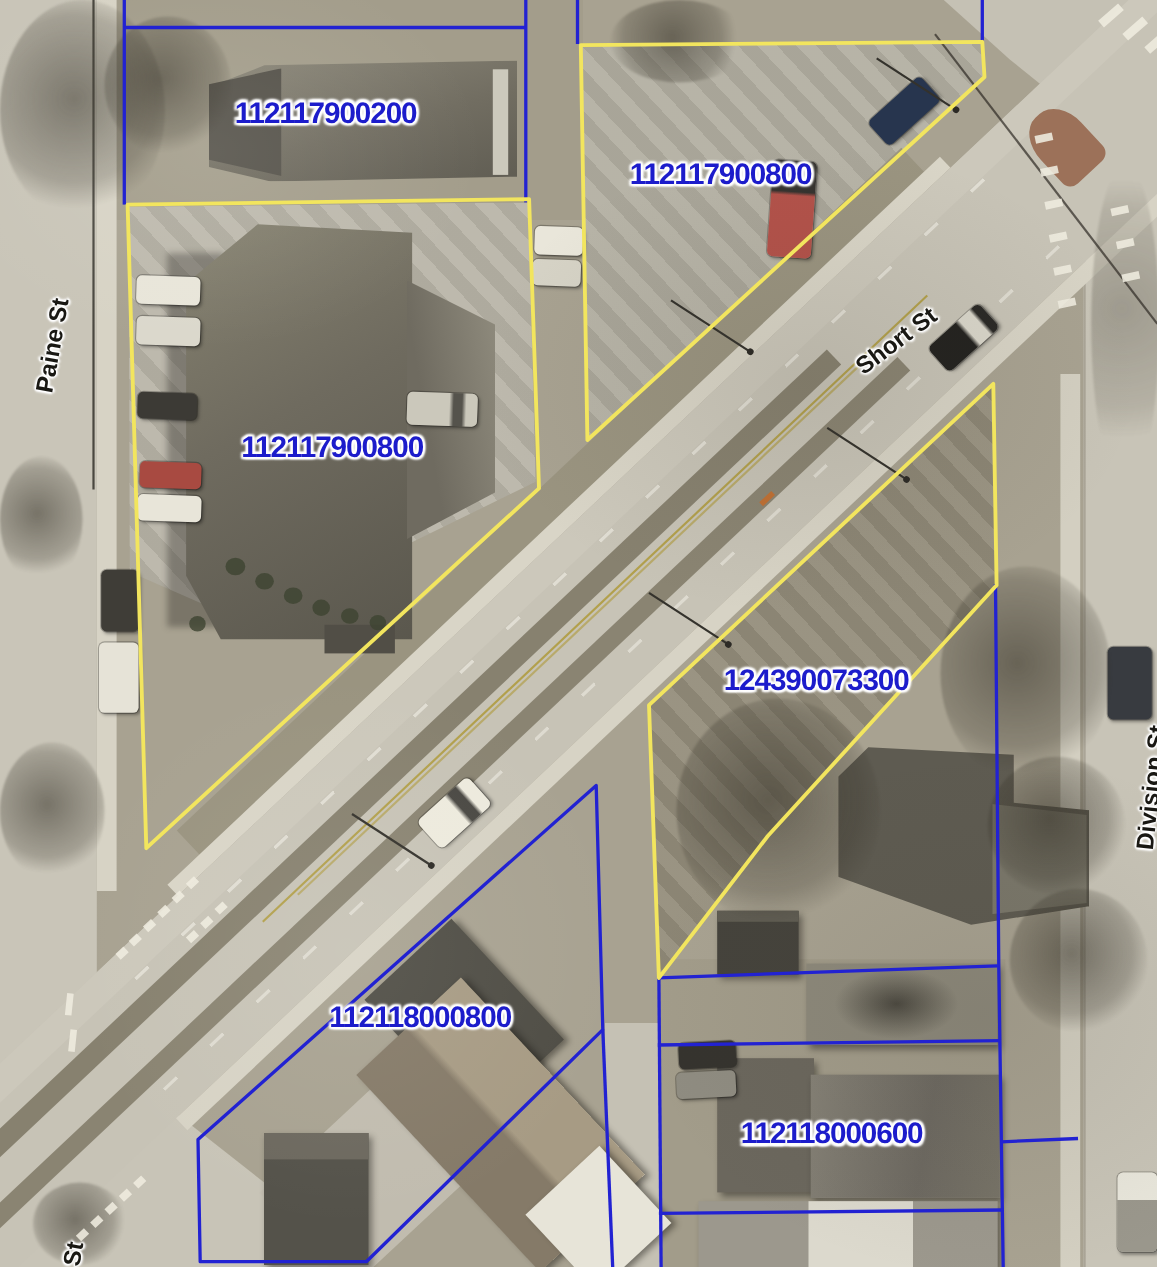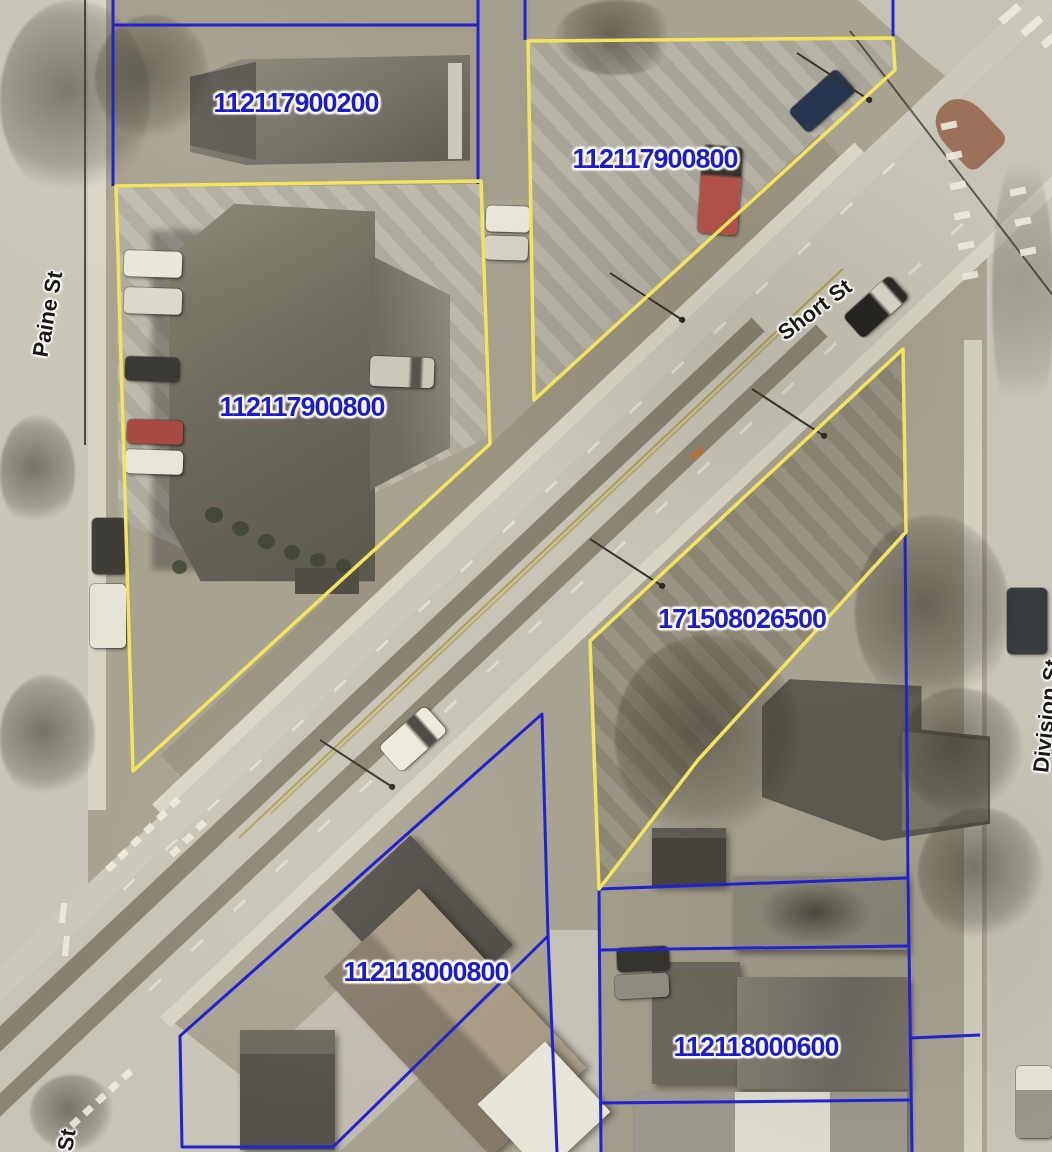--- a/index.html
+++ b/index.html
@@ -241,22 +241,22 @@
     <path class="pb" d="M542,714 L180,1036 L182,1147 L333,1147 L548,936 Z"></path>
     <path class="pb" d="M548,936 L557,1152"></path>
     <path class="py" d="M528,41 L893,38 L895,70 L534,400 Z"></path>
     <path class="py" d="M116,186 L481,181 L490,444 L133,771 Z"></path>
     <path class="py" d="M903,349 L906,532 L698,760 L599,889 L590,641 Z"></path>
   </svg>
 
   <div class="plabel" style="left:296px;top:103px;">112117900200</div>
   <div class="plabel" style="left:655px;top:159px;">112117900800</div>
   <div class="plabel" style="left:302px;top:407px;">112117900800</div>
-  <div class="plabel" style="left:742px;top:619px;">171508026500</div>
-  <div class="plabel" style="left:756px;top:1031px;margin-top:16px;">112118000600</div>
-  <div class="plabel" style="left:382px;top:972px;margin-left:44px;">112118000800</div>
+  <div class="plabel" style="left:742px;top:619px;">124390073300</div>
+  <div class="plabel" style="left:756px;top:1031px;">112118000600</div>
+  <div class="plabel" style="left:382px;top:925px;">112118000800</div>
 
   <div class="slabel" style="left:48px;top:314px;transform:translate(-50%,-50%) rotate(-80deg);">Paine St</div>
   <div class="slabel" style="left:815px;top:310px;transform:translate(-50%,-50%) rotate(-37deg);">Short St</div>
   <div class="slabel" style="left:1047px;top:716px;transform:translate(-50%,-50%) rotate(-84deg);">Division St</div>
   <div class="slabel" style="left:67px;top:1140px;transform:translate(-50%,-50%) rotate(-80deg);">St</div>
 
 </div>
 
 </body></html>

